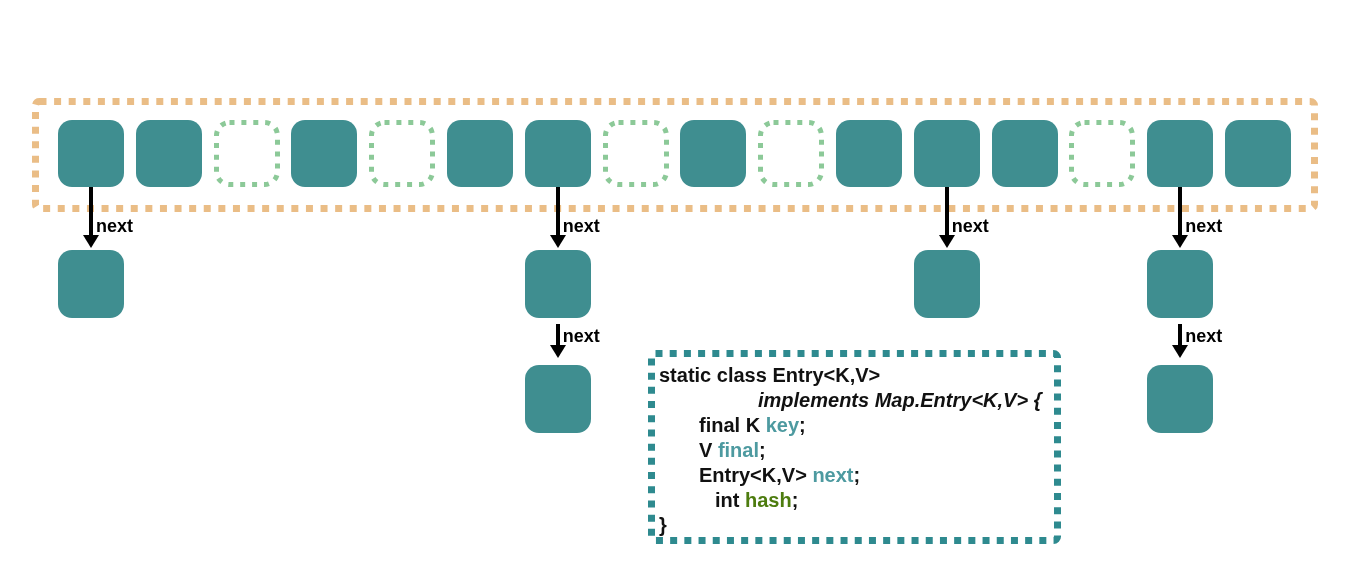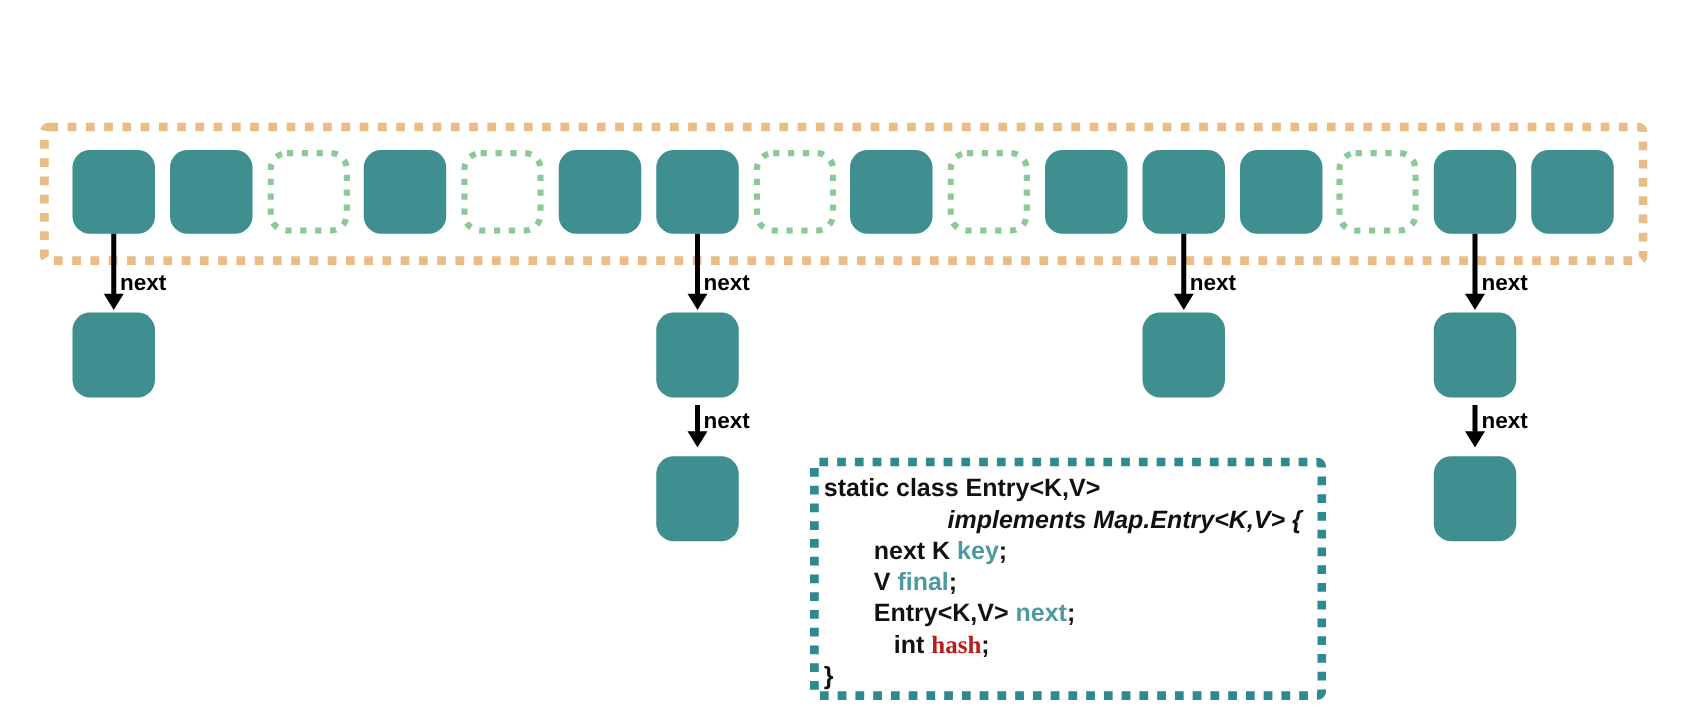--- a/index.html
+++ b/index.html
@@ -70,21 +70,21 @@
     position: absolute;
     font-size: 18px;
     font-weight: bold;
     color: #000;
     z-index: 3;
     white-space: nowrap;
   }
   .code-box {
     position: absolute;
     left: 648px;
-    top: 366px;
+    top: 350px;
     width: 413px;
     height: 194px;
   }
   .code-lines {
     position: absolute;
     left: 11px;
     top: 13px;
     right: 8px;
     font-size: 20px;
     font-weight: bold;
@@ -183,21 +183,21 @@
       <div class="node" style="left: 1147.2px; top: 365px; background: rgb(63, 142, 144);"></div>
     </div>
 
   <div class="code-box">
     <div id="code-border"><svg width="413" height="194">
           <rect x="3.5" y="3.5" width="406" height="187" rx="4" fill="none" stroke="#2E8A8F" stroke-width="7" stroke-dasharray="7 7.2"></rect>
         </svg></div>
     <div class="code-lines" id="code-lines">
         <span class="code-line" style="padding-left: 0px;"><span style="color: rgb(17, 17, 17);">static class Entry&lt;K,V&gt;</span></span>
         <span class="code-line" style="padding-left: 99px; font-style: italic;"><span style="color: rgb(17, 17, 17);">implements Map.Entry&lt;K,V&gt; {</span></span>
-        <span class="code-line" style="padding-left: 40px;"><span style="color: rgb(17, 17, 17);">next K </span><span style="color: rgb(77, 154, 160);">key</span><span style="color: rgb(17, 17, 17);">;</span></span>
+        <span class="code-line" style="padding-left: 40px;"><span style="color: rgb(17, 17, 17);">final K </span><span style="color: rgb(77, 154, 160);">key</span><span style="color: rgb(17, 17, 17);">;</span></span>
         <span class="code-line" style="padding-left: 40px;"><span style="color: rgb(17, 17, 17);">V </span><span style="color: rgb(77, 154, 160);">final</span><span style="color: rgb(17, 17, 17);">;</span></span>
         <span class="code-line" style="padding-left: 40px;"><span style="color: rgb(17, 17, 17);">Entry&lt;K,V&gt; </span><span style="color: rgb(77, 154, 160);">next</span><span style="color: rgb(17, 17, 17);">;</span></span>
-        <span class="code-line" style="padding-left: 40px;"><span style="color: rgb(17, 17, 17); margin-left: 16px;">int </span><span style="color: #b91c1c; font-family: Liberation Serif, serif;">hash</span><span style="color: rgb(17, 17, 17);">;</span></span>
+        <span class="code-line" style="padding-left: 40px;"><span style="color: rgb(17, 17, 17); margin-left: 16px;">int </span><span style="color: #4d7c0f;">hash</span><span style="color: rgb(17, 17, 17);">;</span></span>
         <span class="code-line" style="padding-left: 0px;"><span style="color: rgb(17, 17, 17);">}</span></span>
       </div>
   </div>
 
 </div>
 
 </body></html>

